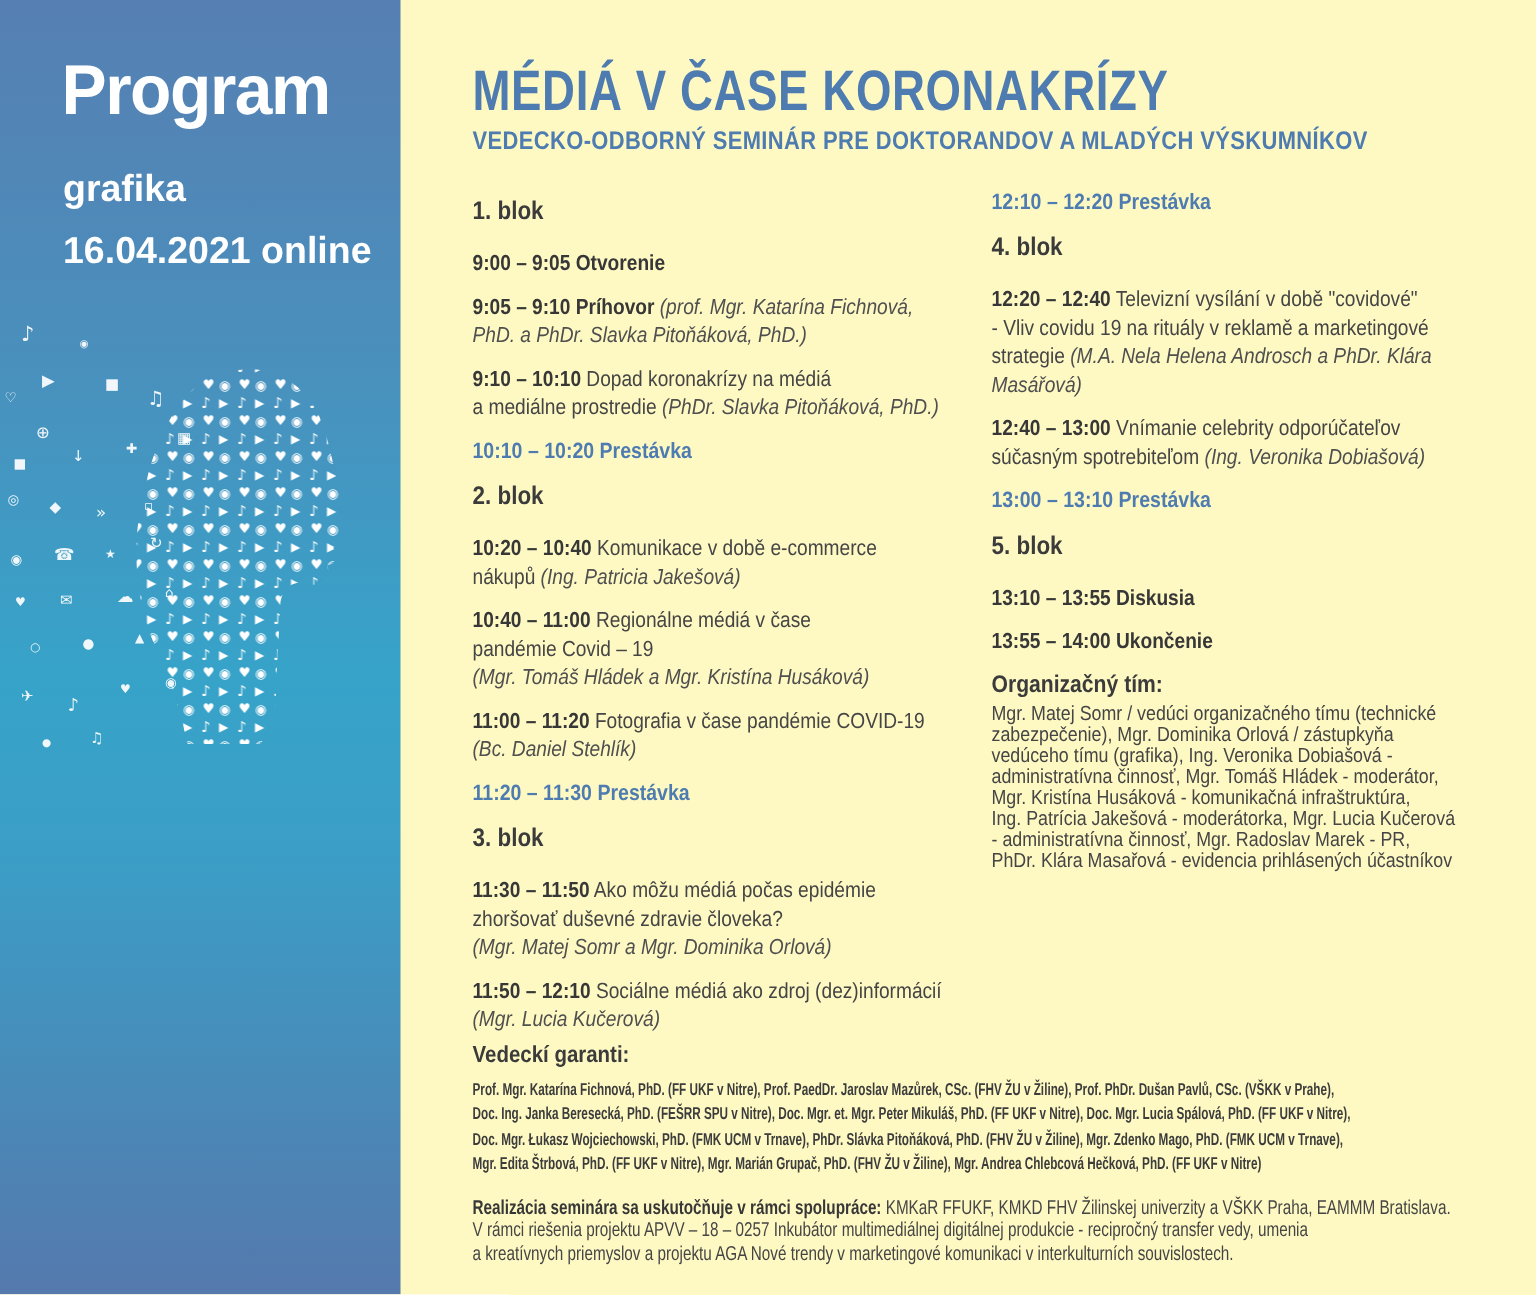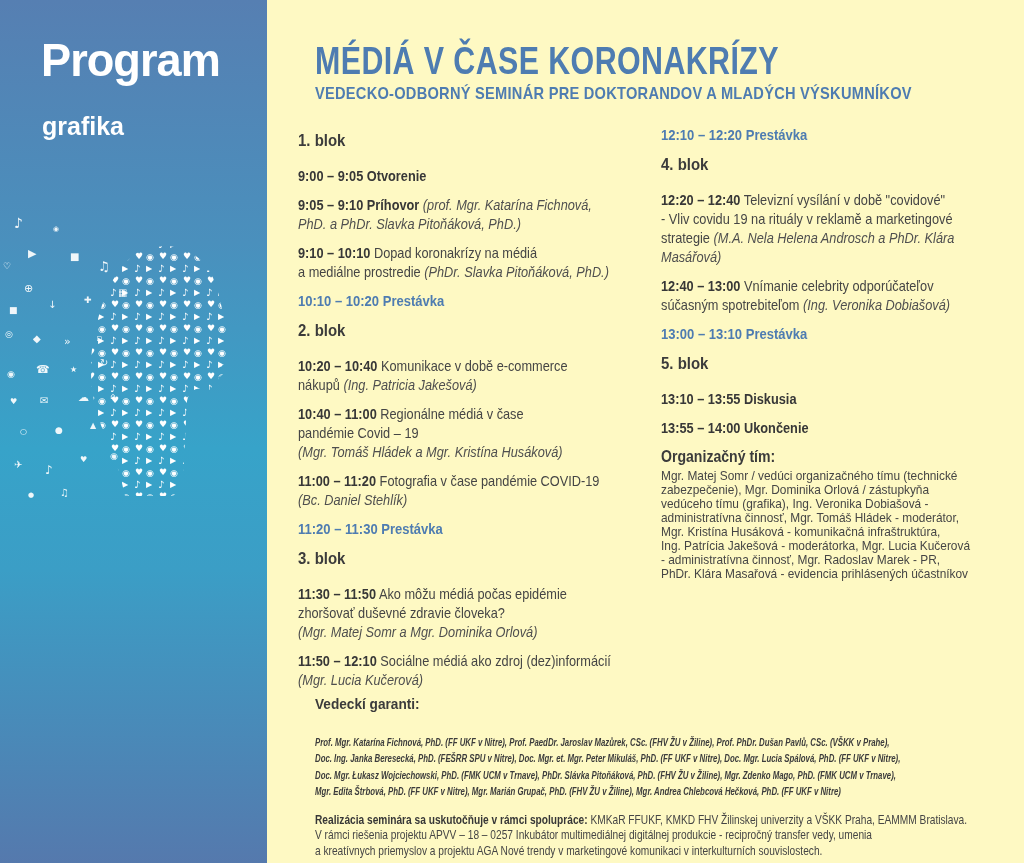--- a/index.html
+++ b/index.html
@@ -20,56 +20,57 @@
   .head-svg text { font-family:"DejaVu Sans",sans-serif; }
 
   
   .title { position:absolute; left:315px; top:40px; color:#4e7cb1; font-size:38px; font-weight:bold;
     letter-spacing:.5px; transform:scaleX(.8); transform-origin:0 0; white-space:nowrap; }
   .subtitle { position:absolute; left:315px; top:84px; color:#4e7cb1; font-size:17px; font-weight:bold;
     letter-spacing:.3px; transform:scaleX(.86); transform-origin:0 0; white-space:nowrap; }
 
   
   .col { position:absolute; top:126px; width:345px; }
-  .col-left { left:298px; }
+  .col-left { left:315px; }
   .col-right { left:661px; }
   .e-block { font-size:17px; font-weight:bold; color:#3b3b3b; margin:5px 0 16px 0;
     transform:scaleX(.88); transform-origin:0 0; white-space:nowrap; }
   .e-session, .e-break { font-size:14.5px; color:#454545; line-height:19px; margin-bottom:10px;
     transform:scaleX(.88); transform-origin:0 0; white-space:pre; }
   .e-break { color:#4e7cb1; font-weight:bold; font-size:14.8px; }
   .seg-b { font-weight:bold; color:#373737; }
   .seg-r { font-weight:normal; }
   .seg-i { font-style:italic; color:#4f4f4f; }
   .e-org { margin-top:8px; margin-bottom:10px; }
   .org-label { font-size:16px; font-weight:bold; color:#3b3b3b; margin-bottom:3px;
     transform:scaleX(.88); transform-origin:0 0; white-space:nowrap; }
   .org-body { color:#454545; transform:scaleX(.88); transform-origin:0 0; white-space:pre; }
   .org-body.org1 { font-size:14.3px; line-height:18px; }
   .org-body.org2 { font-size:13.5px; line-height:14px; }
 
   
   .footer { position:absolute; left:315px; top:695px; width:706px; }
   .garanti-label { font-size:15.5px; font-weight:bold; color:#3b3b3b;
     transform:scaleX(.88); transform-origin:0 0; white-space:nowrap; }
-  .garanti-lines { margin-top:21px;font-style:italic; }
+  .garanti-lines { margin-top:6px; }
   .garanti-line { font-size:11.5px; font-weight:bold; color:#3c3c3c; line-height:16.3px;
     transform:scaleX(.68); transform-origin:0 0; white-space:nowrap; }
   .real { margin-top:13px; font-size:13.4px; color:#454545; line-height:15.3px;
     transform:scaleX(.76); transform-origin:0 0; white-space:pre; }
   .real-label { font-weight:bold; color:#373737; }
 </style>
 </head>
 <body>
 
 <div class="page">
 
   <aside class="sidebar">
     <div class="side-title">Program</div>
     <div class="side-day">grafika</div>
+    <div class="side-date">16.04.2021 online</div>
 
     <div class="icon-cloud" id="icon-cloud">
       <svg class="head-svg" viewBox="0 0 145 265">
         <defs>
           <pattern id="mosaic" width="24" height="24" patternUnits="userSpaceOnUse">
             <text x="1" y="10" font-size="10" fill="#ffffff">♪</text>
             <text x="13" y="9" font-size="8" fill="#ffffff">▶</text>
             <text x="2" y="21" font-size="9" fill="#ffffff">♥</text>
             <text x="13" y="22" font-size="9" fill="#ffffff">◉</text>
           </pattern>

